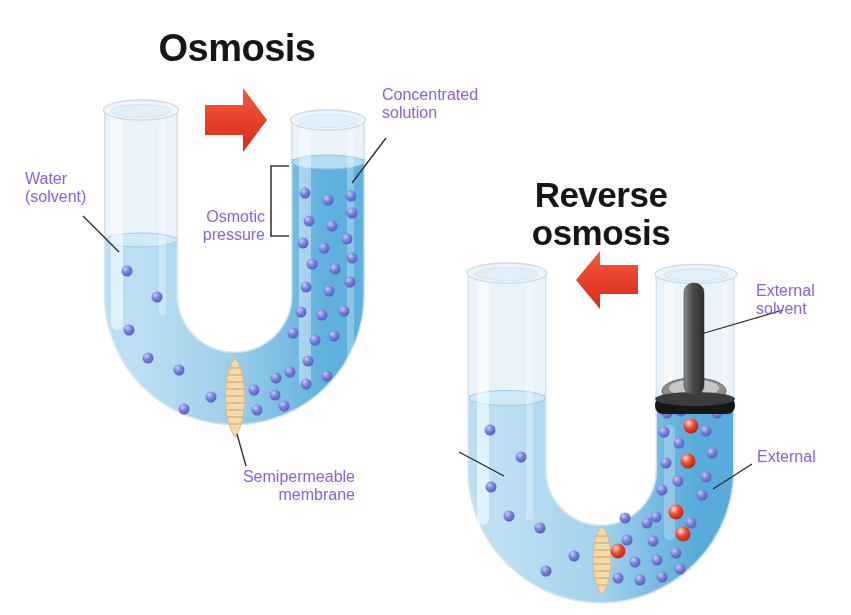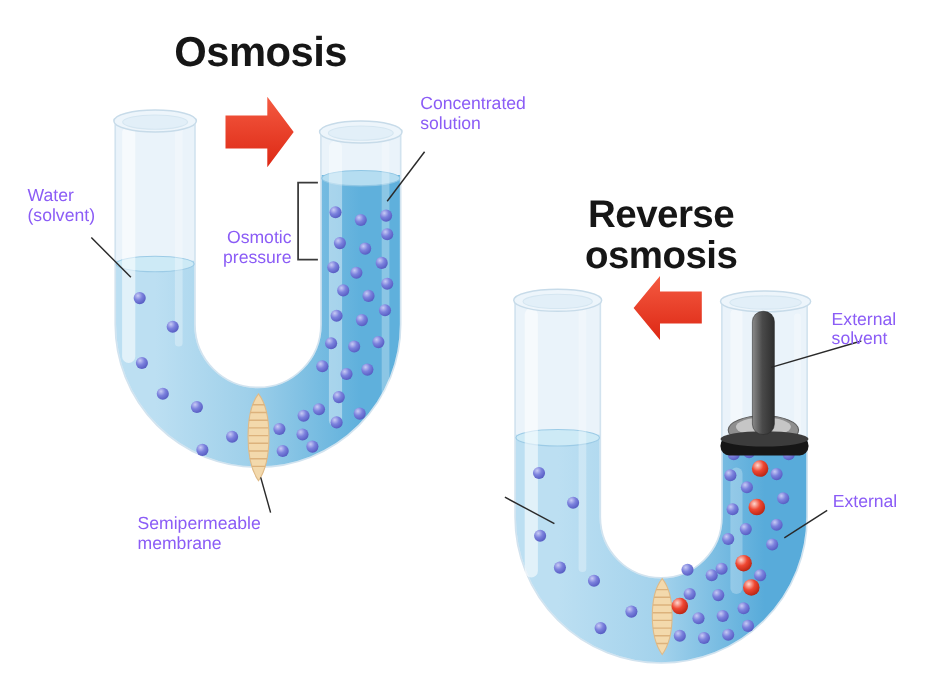--- a/index.html
+++ b/index.html
@@ -14,21 +14,21 @@
   }
   .title-osmosis{left:87px;top:28px;width:300px;font-size:38px;}
   .title-ro{left:481px;top:176px;width:240px;font-size:35px;}
   .lbl{
     position:absolute;color:#8b5cf6;font-size:16px;line-height:1.14;
     white-space:pre-line;
   }
   .lbl-water{left:25px;top:170px;}
   .lbl-osmotic{left:145px;top:176px;width:120px;text-align:right;margin-top:32px;}
   .lbl-concentrated{left:382px;top:86px;}
-  .lbl-membrane{left:125px;top:468px;width:230px;text-align:left;}
+  .lbl-membrane{left:125px;top:468px;width:230px;text-align:right;}
   .lbl-external{left:756px;top:282px;}
   .lbl-fresh{left:405px;top:438px;}
   .lbl-seawater{left:757px;top:448px;}
 </style>
 </head>
 <body>
 
 <div class="stage">
 
   <svg width="851" height="615" viewBox="0 0 851 615">

